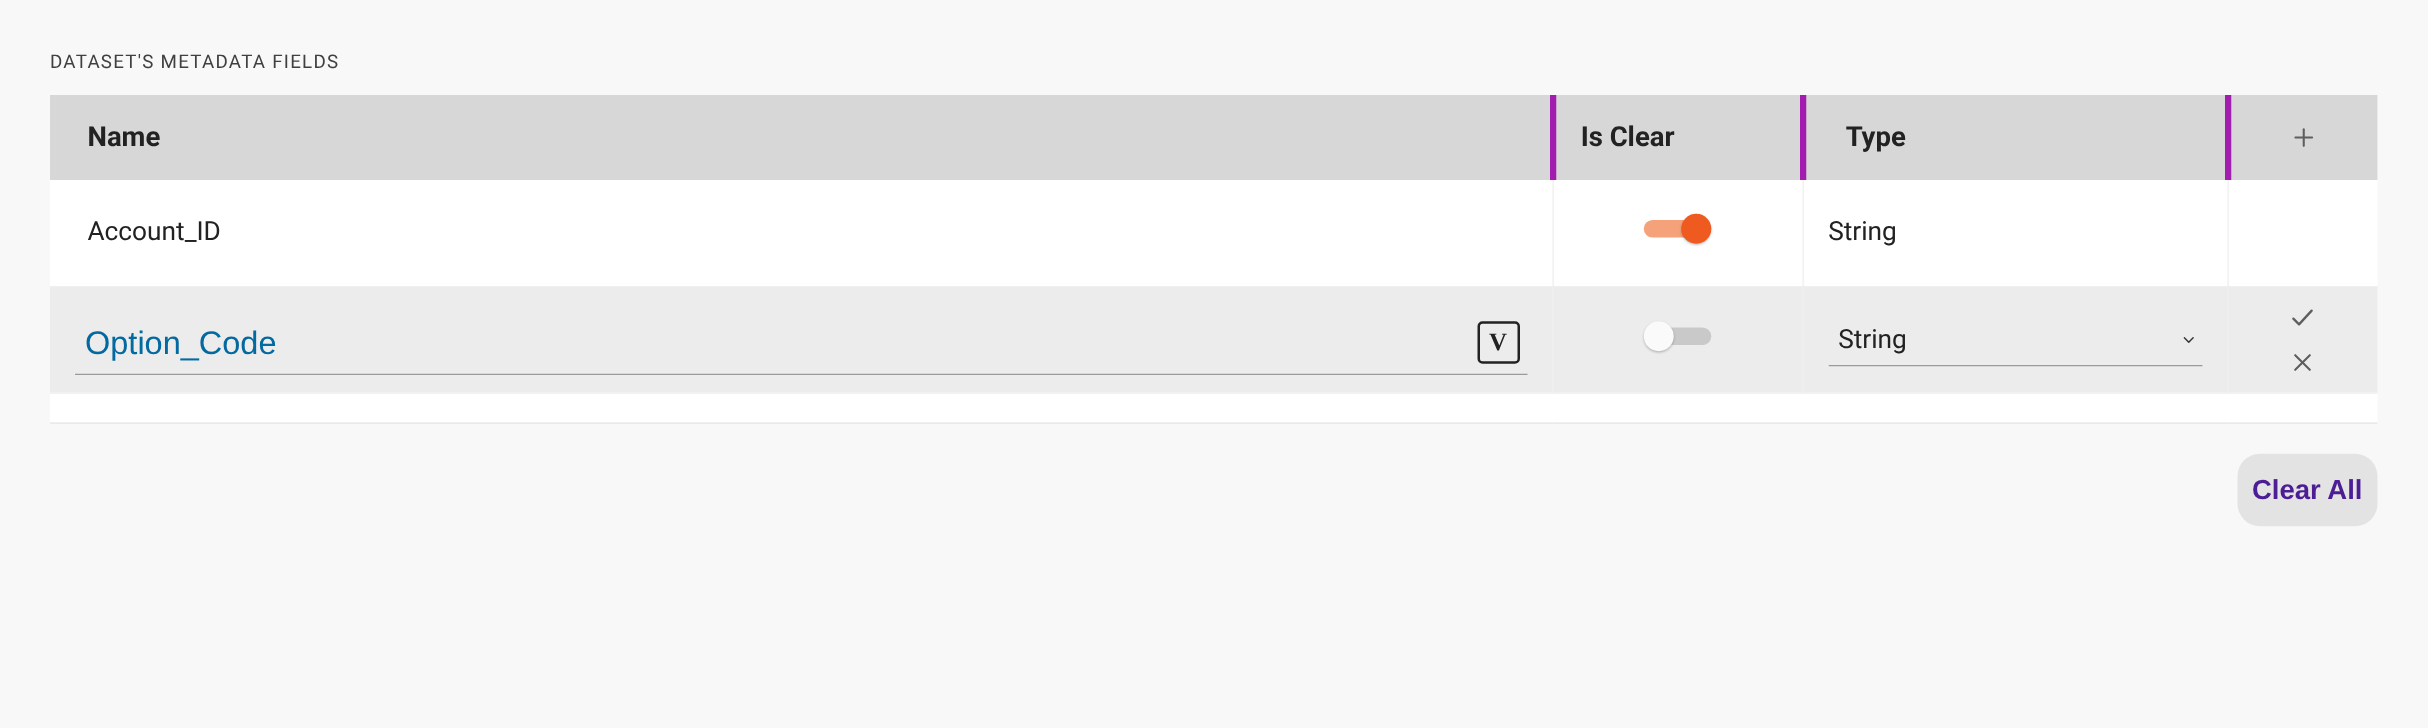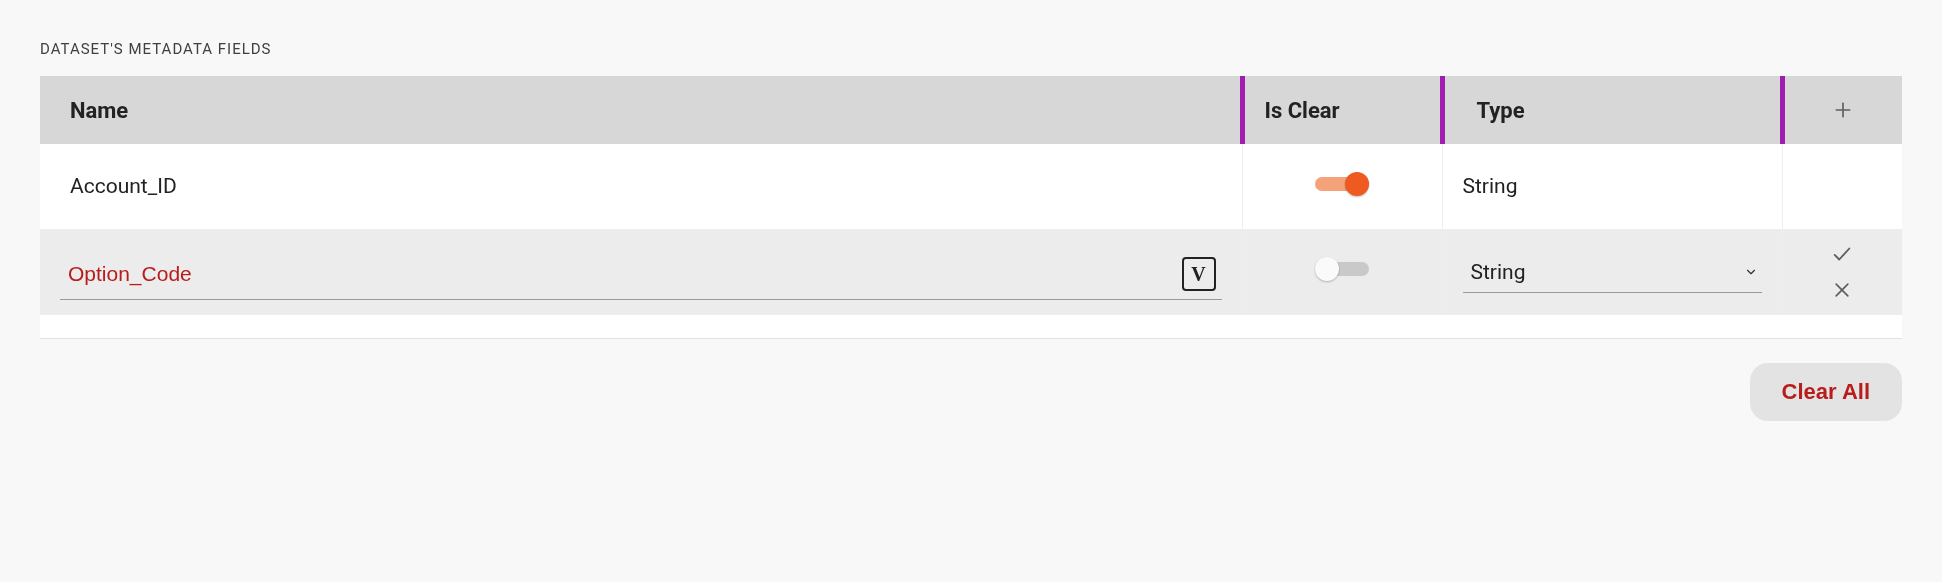--- a/index.html
+++ b/index.html
@@ -63,22 +63,22 @@
     gap: 12px;
     border-bottom: 1px solid #9a9a9a;
     padding: 14px 0 8px 0;
     margin-left: -10px;
   }
   .name-input {
     flex: 1;
     border: none;
     background: transparent;
     outline: none;
-    font-size: 21px;
-    color: #b91c1c;
+    font-size: 26px;
+    color: #0369a1;
     padding: 0 8px;
   }
   .vim-badge {
     width: 34px;
     height: 34px;
     border: 2px solid #222;
     border-radius: 4px;
     display: flex;
     align-items: center;
     justify-content: center;
@@ -158,24 +158,24 @@
   
   .footer {
     display: flex;
     justify-content: flex-end;
     margin-top: 24px;
   }
   .btn {
     background: #e3e3e3;
     border: none;
     border-radius: 18px;
-    padding: 16px 32px;
+    padding: 16px 12px;
     font-size: 22px;
     font-weight: 600;
-    color: #b91c1c;
+    color: #4c1d95;
     cursor: pointer;
   }
 
   
   tbody tr.spacer td { height: 24px; border-bottom: 1px solid #e2e2e2; }
 </style>
 </head>
 <body>
 
 <div class="container">

